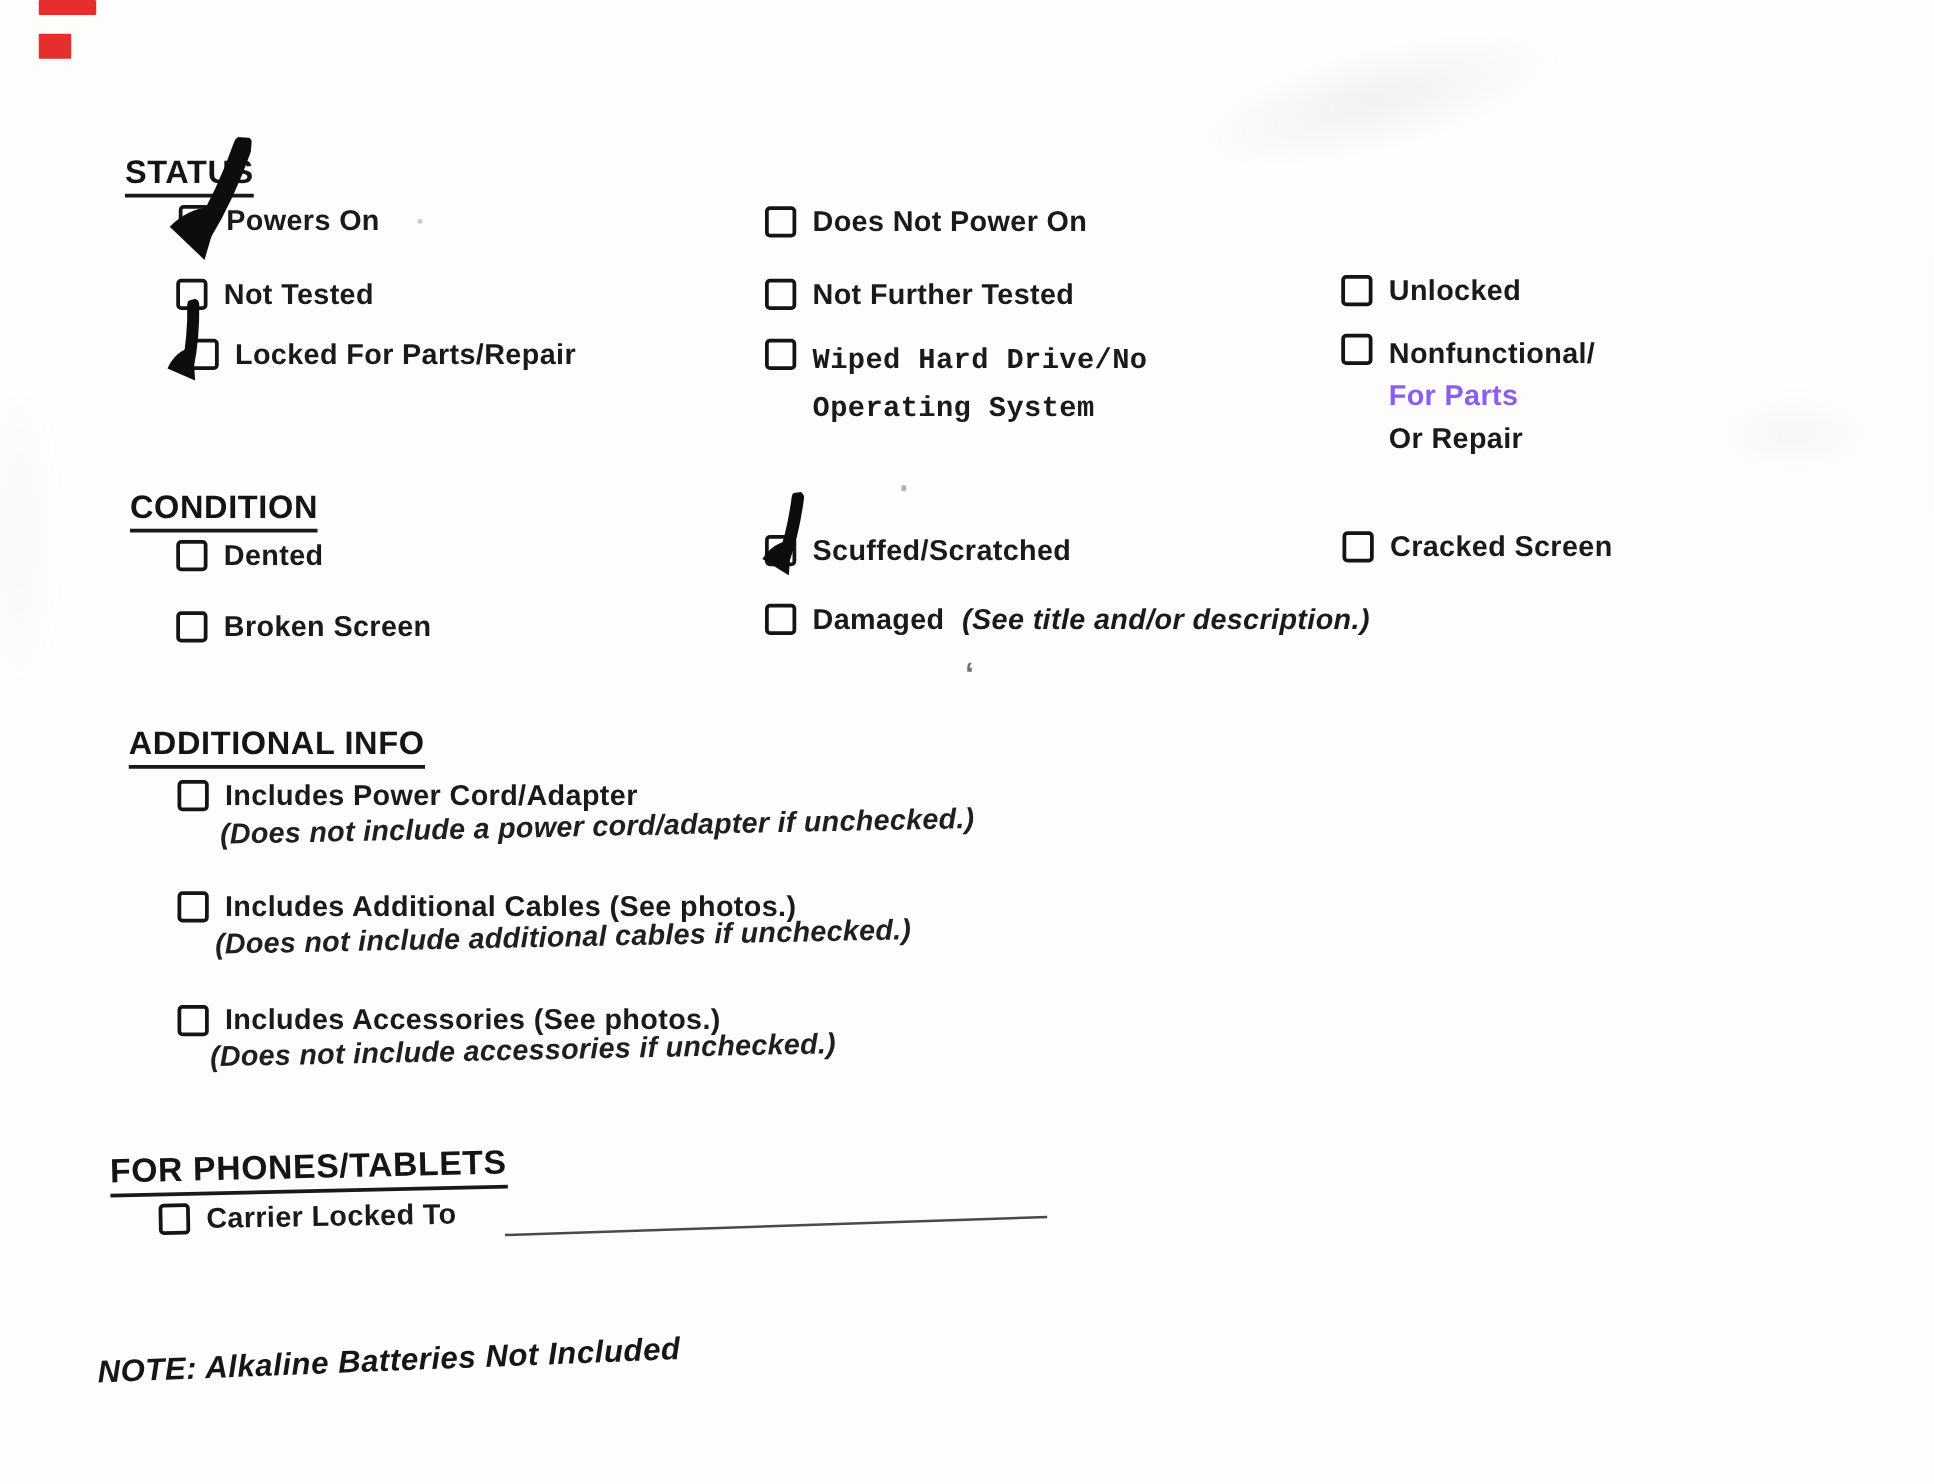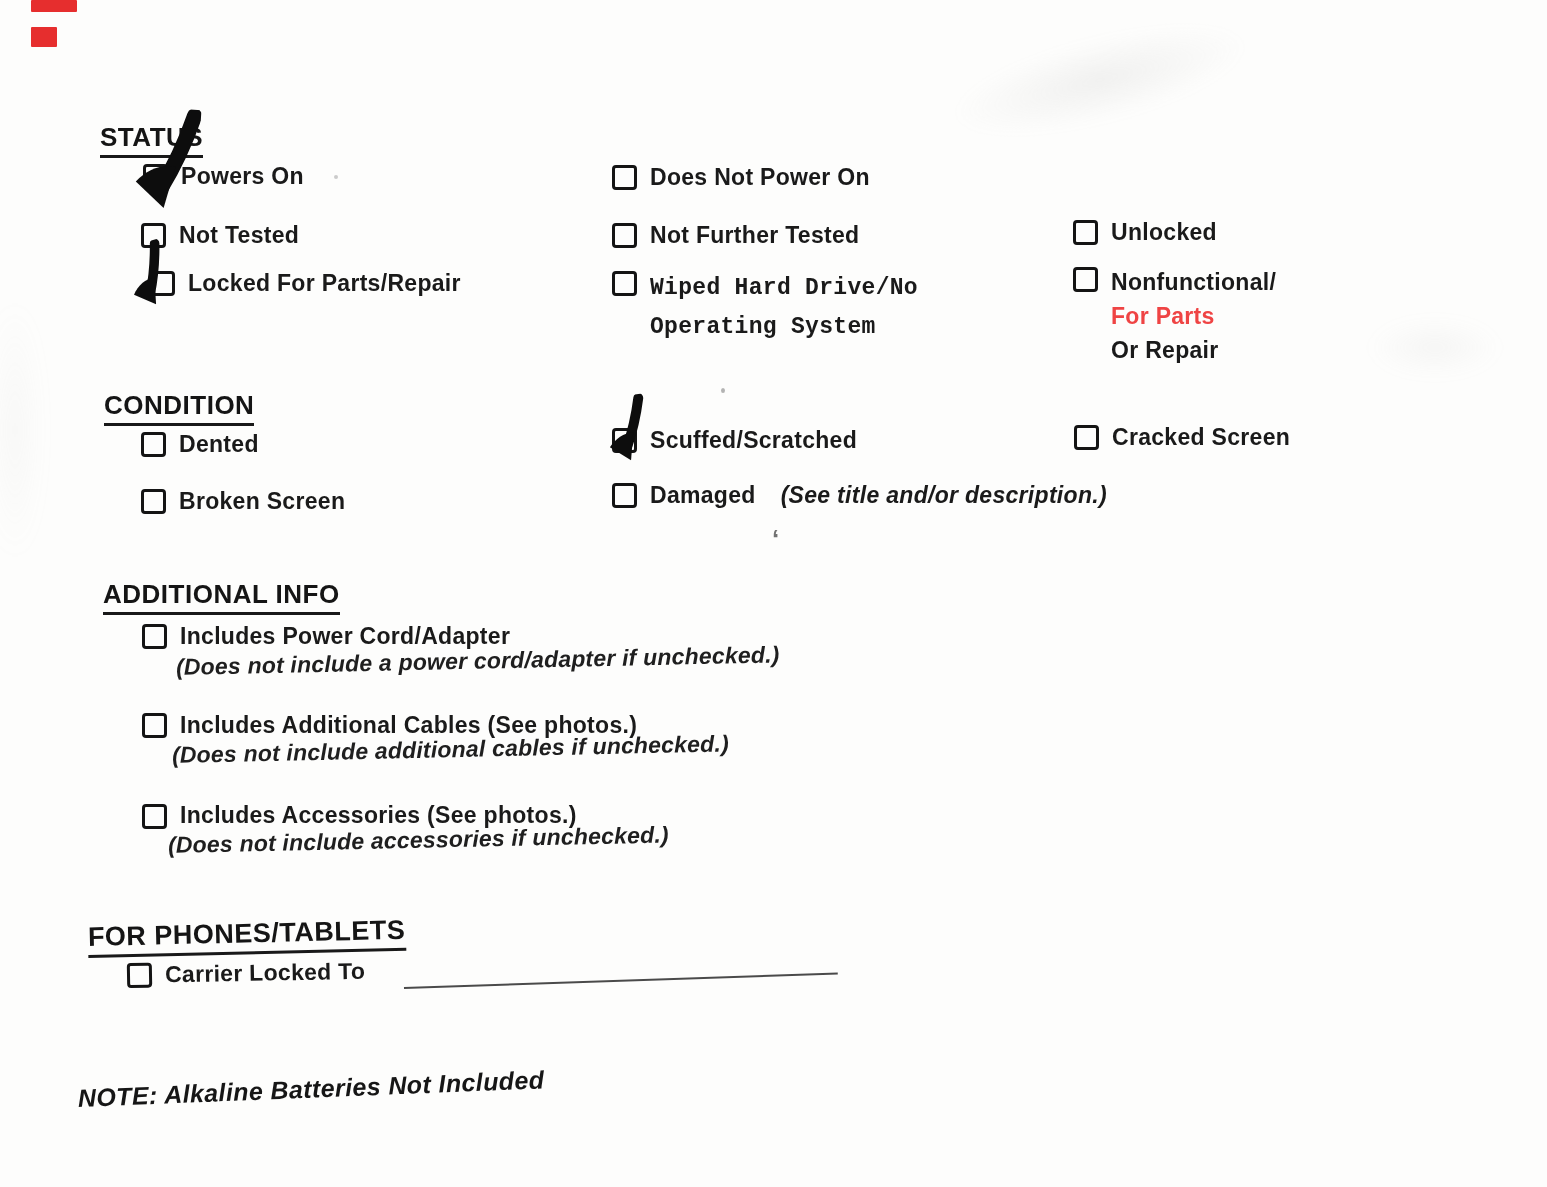--- a/index.html
+++ b/index.html
@@ -22,21 +22,21 @@
   }
   .cb{
     width:19px;height:19px;border:3px solid #141414;border-radius:4px;
     margin-right:13px;margin-top:2px;flex:none;background:transparent;
   }
   .lbl{line-height:28px;}
   .lines span{display:block;}
   .lh39 span{line-height:39px;}
   .lh34 span{line-height:34px;}
   .it{font-style:italic;}
-  .faded{color:#ef4444;}
+  .faded{color:#8b5cf6;}
   .note{
     position:absolute;font-weight:bold;font-style:italic;font-size:23px;
     letter-spacing:.2px;color:#1f1f1f;white-space:nowrap;
   }
   .check{position:absolute;}
   .blank-line{position:absolute;height:2px;background:#4a4a4a;transform-origin:left center;}
   .footer-note{
     position:absolute;font-weight:bold;font-style:italic;font-size:25px;
     letter-spacing:.4px;color:#161616;white-space:nowrap;transform-origin:left center;
   }
@@ -123,21 +123,21 @@
   </div>
 
   <div class="item" style="left:141px;top:487px;">
     <span class="cb"></span>
     <span class="lbl">Broken Screen</span>
   </div>
 
   <div class="item" style="left:612px;top:481px;">
     <span class="cb"></span>
     <span class="lbl">Damaged</span>
-    <span class="lbl it" style="margin-left:25px;">(See title and/or description.)</span>
+    <span class="lbl it" style="margin-left:14px;">(See title and/or description.)</span>
   </div>
 
   <div class="sec-title" style="left:103px;top:579px;">ADDITIONAL INFO</div>
 
   <div class="item" style="left:142px;top:622px;">
     <span class="cb"></span>
     <span class="lbl">Includes Power Cord/Adapter</span>
   </div>
   <div class="note" style="left:176px;top:654px;transform:rotate(-1.2deg);transform-origin:left center;">(Does not include a power cord/adapter if unchecked.)</div>
 

